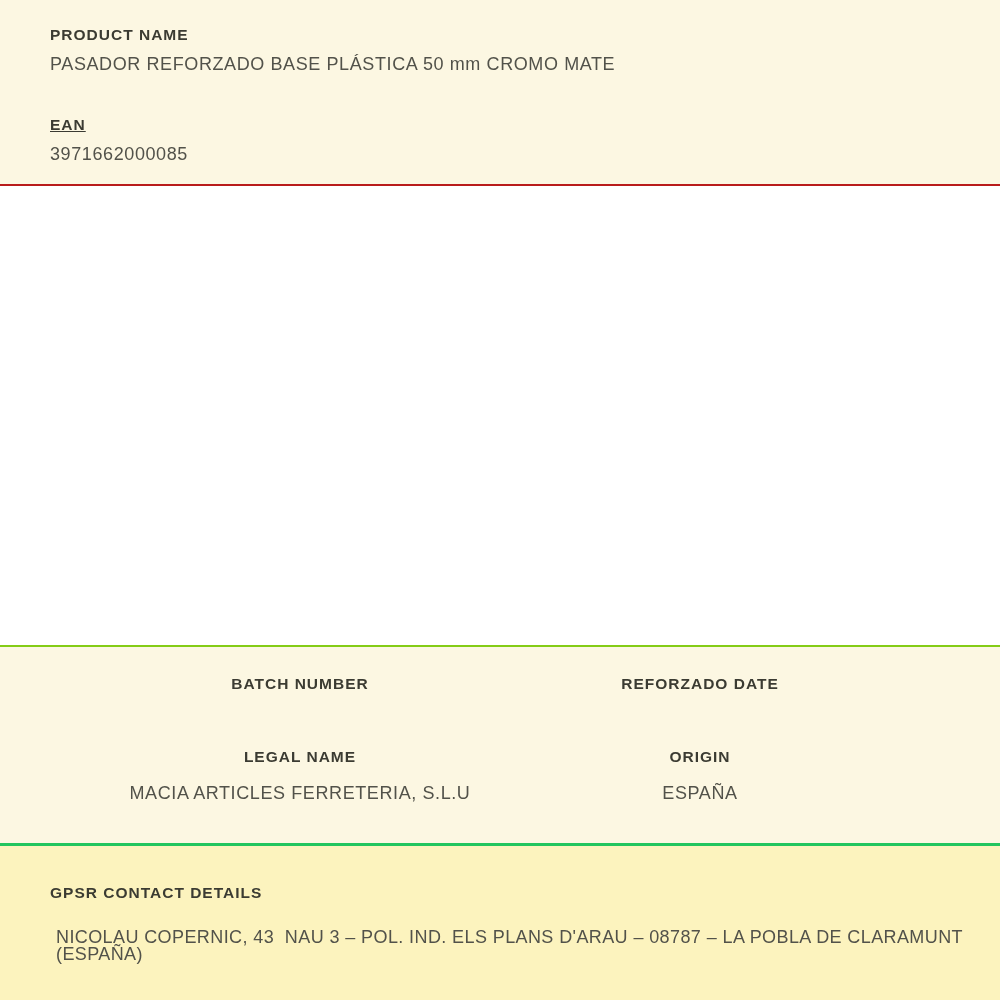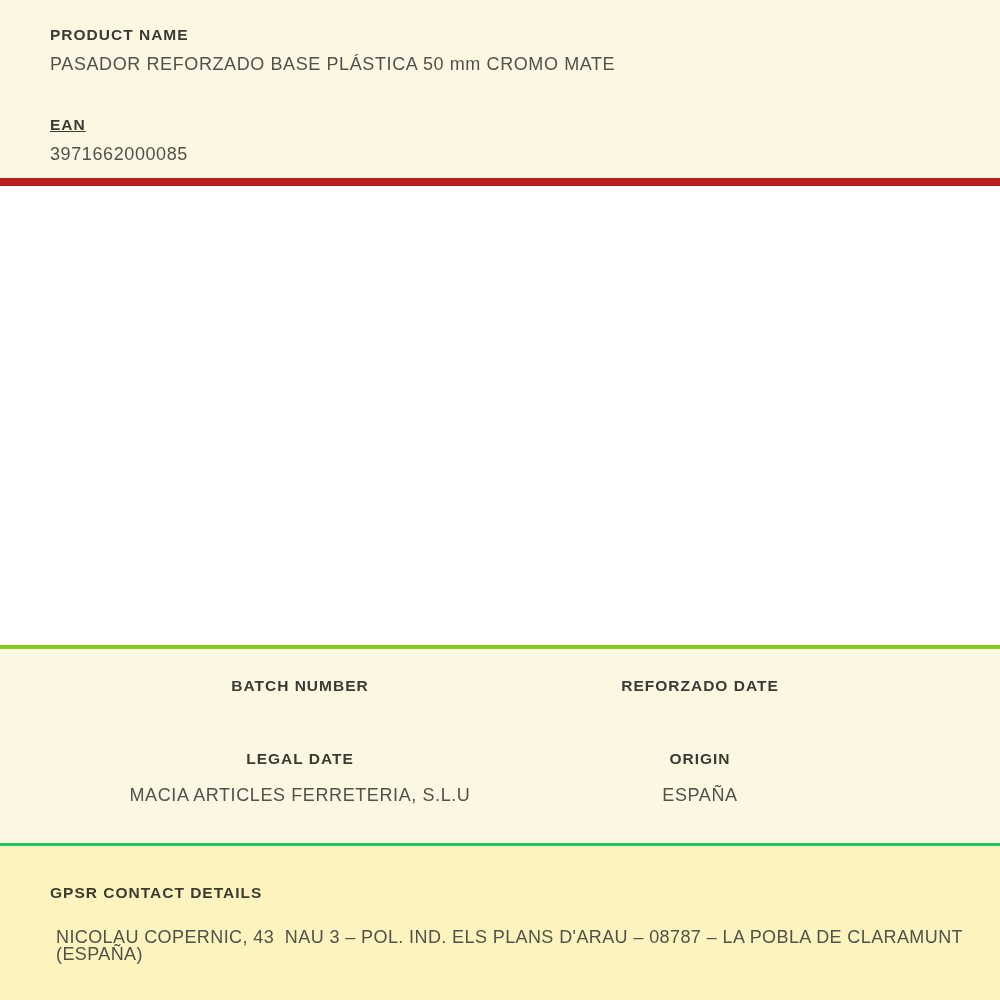--- a/index.html
+++ b/index.html
@@ -14,21 +14,21 @@
     height: 1000px;
     display: flex;
     flex-direction: column;
     overflow: hidden;
   }
 
   
   .product-section {
     height: 186px;
     background: #FCF7E2;
-    border-bottom: 8px solid #b91c1c;
+    border-bottom: 2px solid #b91c1c;
     padding: 27px 50px 0 50px;
   }
   .field-label {
     font-size: 15.5px;
     font-weight: bold;
     letter-spacing: 1px;
     color: #3B3B32;
     line-height: 16px;
   }
   .field-value {
@@ -45,21 +45,21 @@
   
   .image-area {
     height: 459px;
     background: #ffffff;
   }
 
   
   .details-section {
     height: 198px;
     background: #FCF7E2;
-    border-top: 4px solid #84cc16;
+    border-top: 2px solid #84cc16;
     padding: 29px 10% 0 10%;
   }
   .details-row {
     display: grid;
     grid-template-columns: 1fr 1fr;
     text-align: center;
   }
   .details-row + .details-row { margin-top: 57px; }
   .details-cell .field-value { margin-top: 20px; }
 
@@ -94,21 +94,21 @@
     <div class="details-row">
       <div class="details-cell">
         <div class="field-label">BATCH NUMBER</div>
       </div>
       <div class="details-cell">
         <div class="field-label">REFORZADO DATE</div>
       </div>
     </div>
     <div class="details-row">
       <div class="details-cell">
-        <div class="field-label">LEGAL DATE</div>
+        <div class="field-label">LEGAL NAME</div>
         <div class="field-value">MACIA ARTICLES FERRETERIA, S.L.U</div>
       </div>
       <div class="details-cell">
         <div class="field-label">ORIGIN</div>
         <div class="field-value">ESPAÑA</div>
       </div>
     </div>
   </section>
 
   <section class="gpsr-section">

